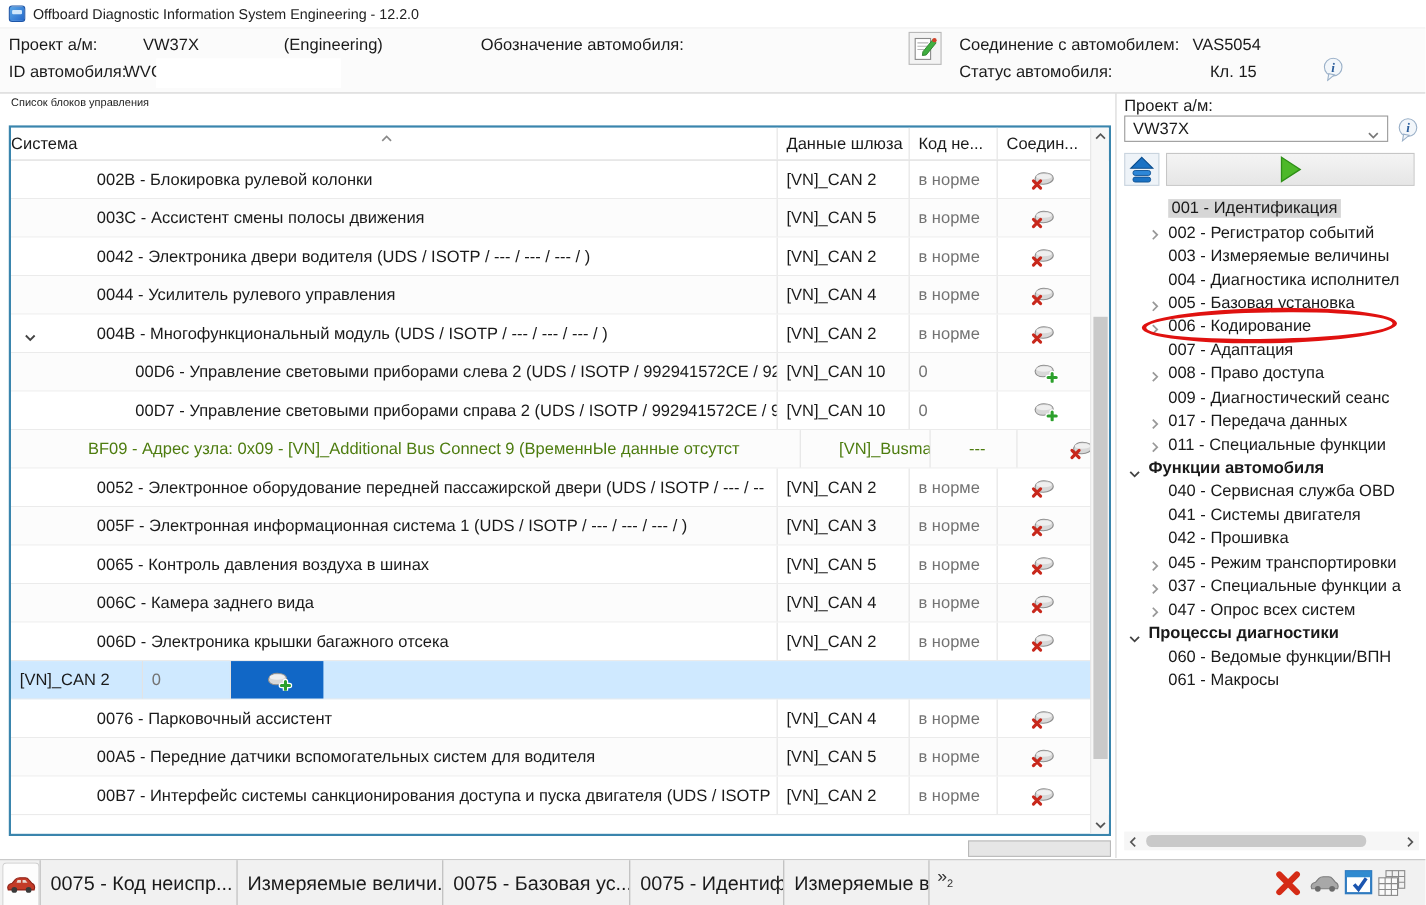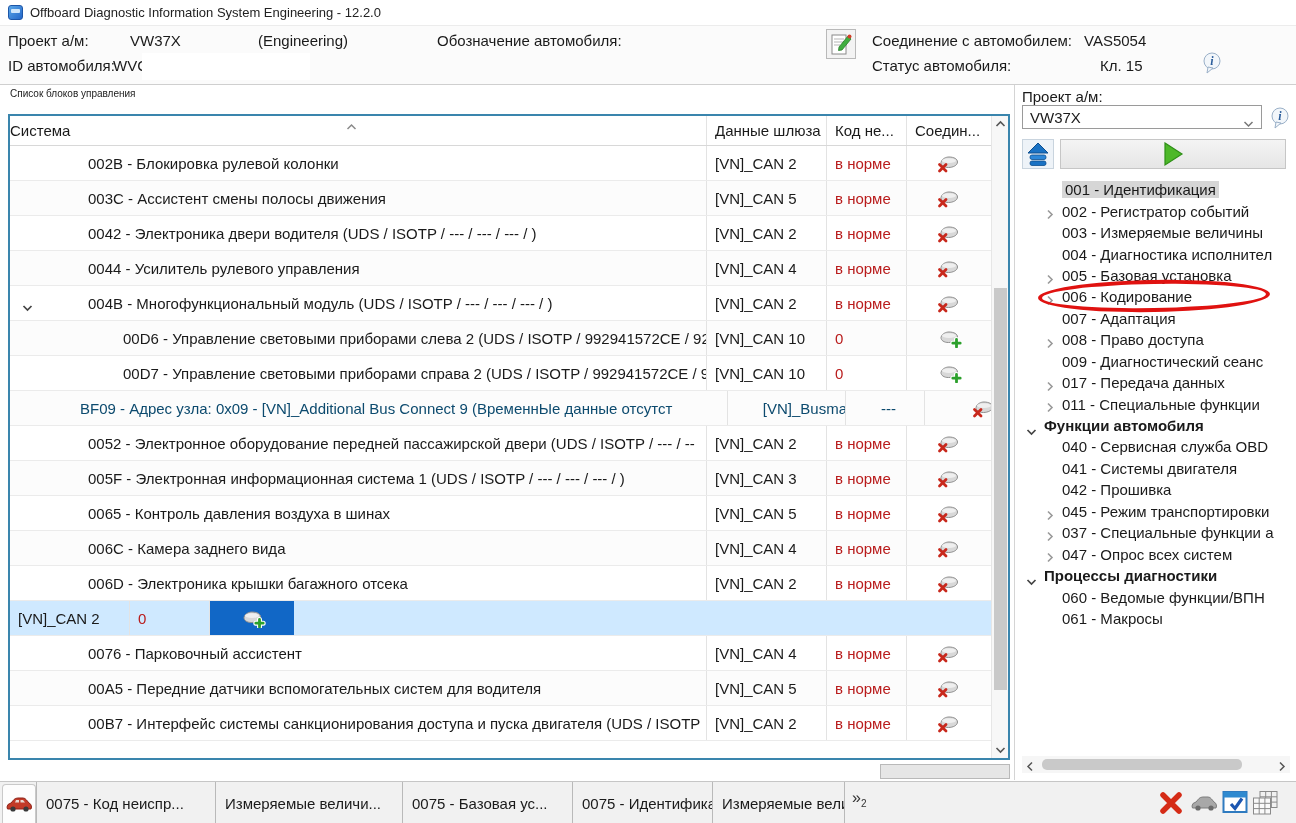--- a/index.html
+++ b/index.html
@@ -29,23 +29,23 @@
   .c-gw  { width:120px; padding-left:8px; }
   .c-code{ width:80px;  padding-left:8px; }
   .c-conn{ width:84px;  border-right:none; display:flex; align-items:center; justify-content:center; }
   .sort-ind { position:absolute; left:336px; top:1px; }
   .trow { display:flex; height:35px; border-bottom:1px solid #ebebeb; font-size:15px; background:#fff; }
   .trow:nth-child(even){ background:#fcfcfc; }
   .trow .cell { display:flex; align-items:center; }
   .trow .c-sys { padding-left:78px; position:relative; }
   .trow.lvl1 .c-sys { padding-left:113px; }
   .expander { position:absolute; left:12px; top:12px; }
-  .green { color:#b91c1c; }
+  .green { color:#737373; }
   .graytxt { color:#b9b9b9; }
-  .trow.dis, .trow.dis .cell { color:#0c4a6e;padding-left:35px; }
+  .trow.dis, .trow.dis .cell { color:#4d7c0f;padding-left:35px; }
   .trow.sel { background:#cfe9ff; }
   .trow.sel .c-conn { background:#1167c6; }
   .vscroll { position:absolute; right:0; top:0; width:17px; height:642px; background:#f7f7f7; border-left:1px solid #e6e6e6; }
   .vscroll .arr { position:absolute; left:2px; width:13px; height:14px; display:flex; align-items:center; justify-content:center; }
   .vthumb { position:absolute; left:2px; top:172px; width:13px; height:402px; background:#c9c9c9; }
   .hscroll-thumb { position:absolute; left:880px; top:764px; width:130px; height:15px; background:#e6e6e6; border:1px solid #b9b9b9; }
 
   
   .divider-v { position:absolute; left:1014px; top:85px; width:1px; height:695px; background:#d4d4d4; }
   .rp-label { position:absolute; left:1022px; top:88px; font-size:15px; }
@@ -64,21 +64,21 @@
   .tsel { background:#d6d6d6; padding:0 3px; }
   .annot-ellipse { position:absolute; left:1038px; top:280px; width:232px; height:32px; border:4px solid #e01210; border-radius:50%; transform:rotate(-1deg); pointer-events:none; z-index:50; }
   .rp-hscroll { position:absolute; left:1022px; top:756px; width:268px; height:17px; background:#f6f6f6; }
   .rp-hscroll .arr { position:absolute; top:2px; }
   .rp-hthumb { position:absolute; left:20px; top:3px; width:200px; height:11px; background:#c9c9c9; border-radius:5px; }
 
   
   .taskbar { position:absolute; left:0; top:781px; width:1296px; height:42px; background:#f1f1f1; border-top:1px solid #c6c6c6; }
   .car-tab { position:absolute; left:2px; top:2px; width:34px; height:40px; background:#fdfdfd; border:1px solid #c9c9c9; border-bottom:none; border-radius:4px 4px 0 0; display:flex; align-items:center; justify-content:center; }
   .tabs { position:absolute; left:36px; top:0; height:42px; display:flex; }
-  .tab { height:42px; display:flex; align-items:center; padding-left:9px; border-left:1px solid #b9b9b9; font-size:15px; white-space:nowrap; overflow:hidden; background:#f1f1f1; }
+  .tab { height:42px; display:flex; align-items:center; padding-left:9px; border-left:1px solid #b9b9b9; font-size:18px; white-space:nowrap; overflow:hidden; background:#f1f1f1; }
   .tab:nth-child(1){ width:179px; }
   .tab:nth-child(2){ width:187px; }
   .tab:nth-child(3){ width:170px; }
   .tab:nth-child(4){ width:140px; }
   .tab:nth-child(5){ width:133px; border-right:1px solid #b9b9b9; }
   .overflow-chip { position:absolute; left:852px; top:7px; font-size:16px; color:#333; }
   .overflow-chip sub { font-size:10px; }
   .tb-icon { position:absolute; top:8px; display:flex; align-items:center; justify-content:center; }
 </style>
 </head>

